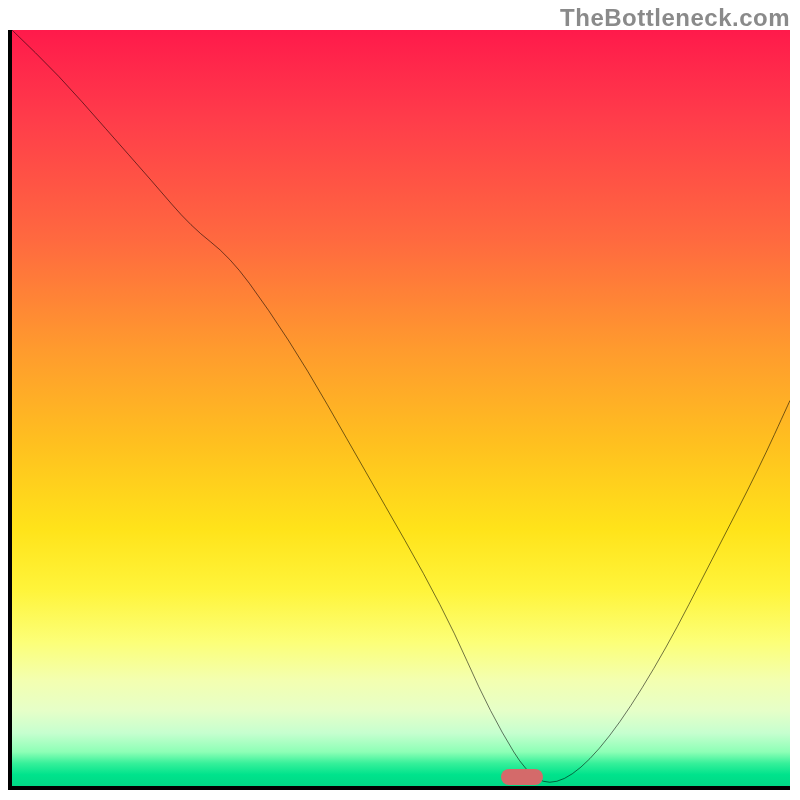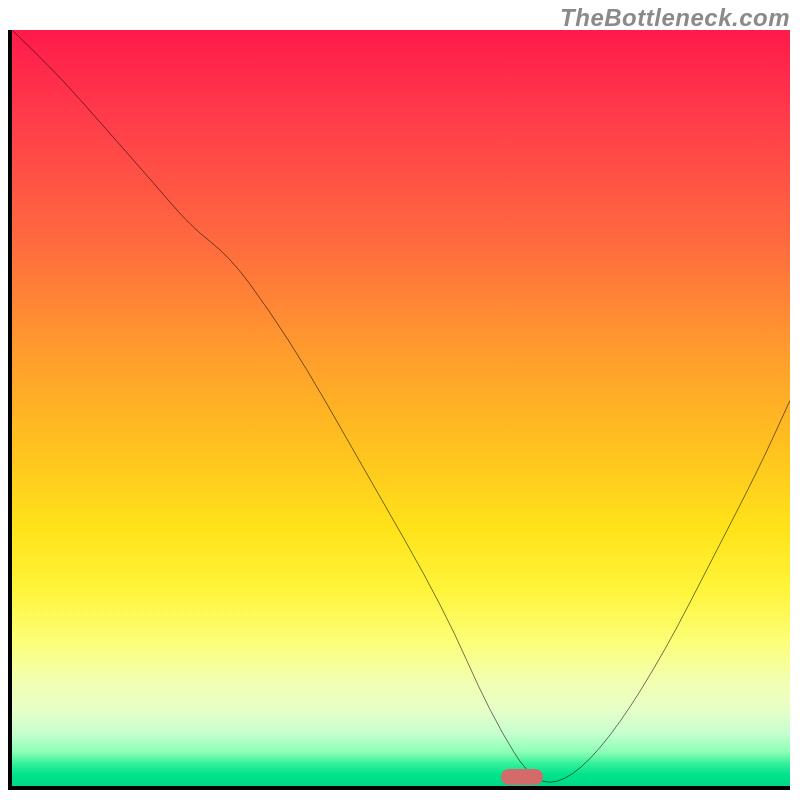--- a/index.html
+++ b/index.html
@@ -7,21 +7,20 @@
     padding: 0;
     width: 800px;
     height: 800px;
     background: #ffffff;
     font-family: Arial, Helvetica, sans-serif;
   }
   .frame {
     position: relative;
     width: 800px;
     height: 592px;
-    font-style: italic;
   }
   .watermark {
     position: absolute;
     top: 4px;
     right: 10px;
     font-size: 24px;
     font-weight: bold;
     color: #8a8a8a;
     letter-spacing: 0.5px;
   }

